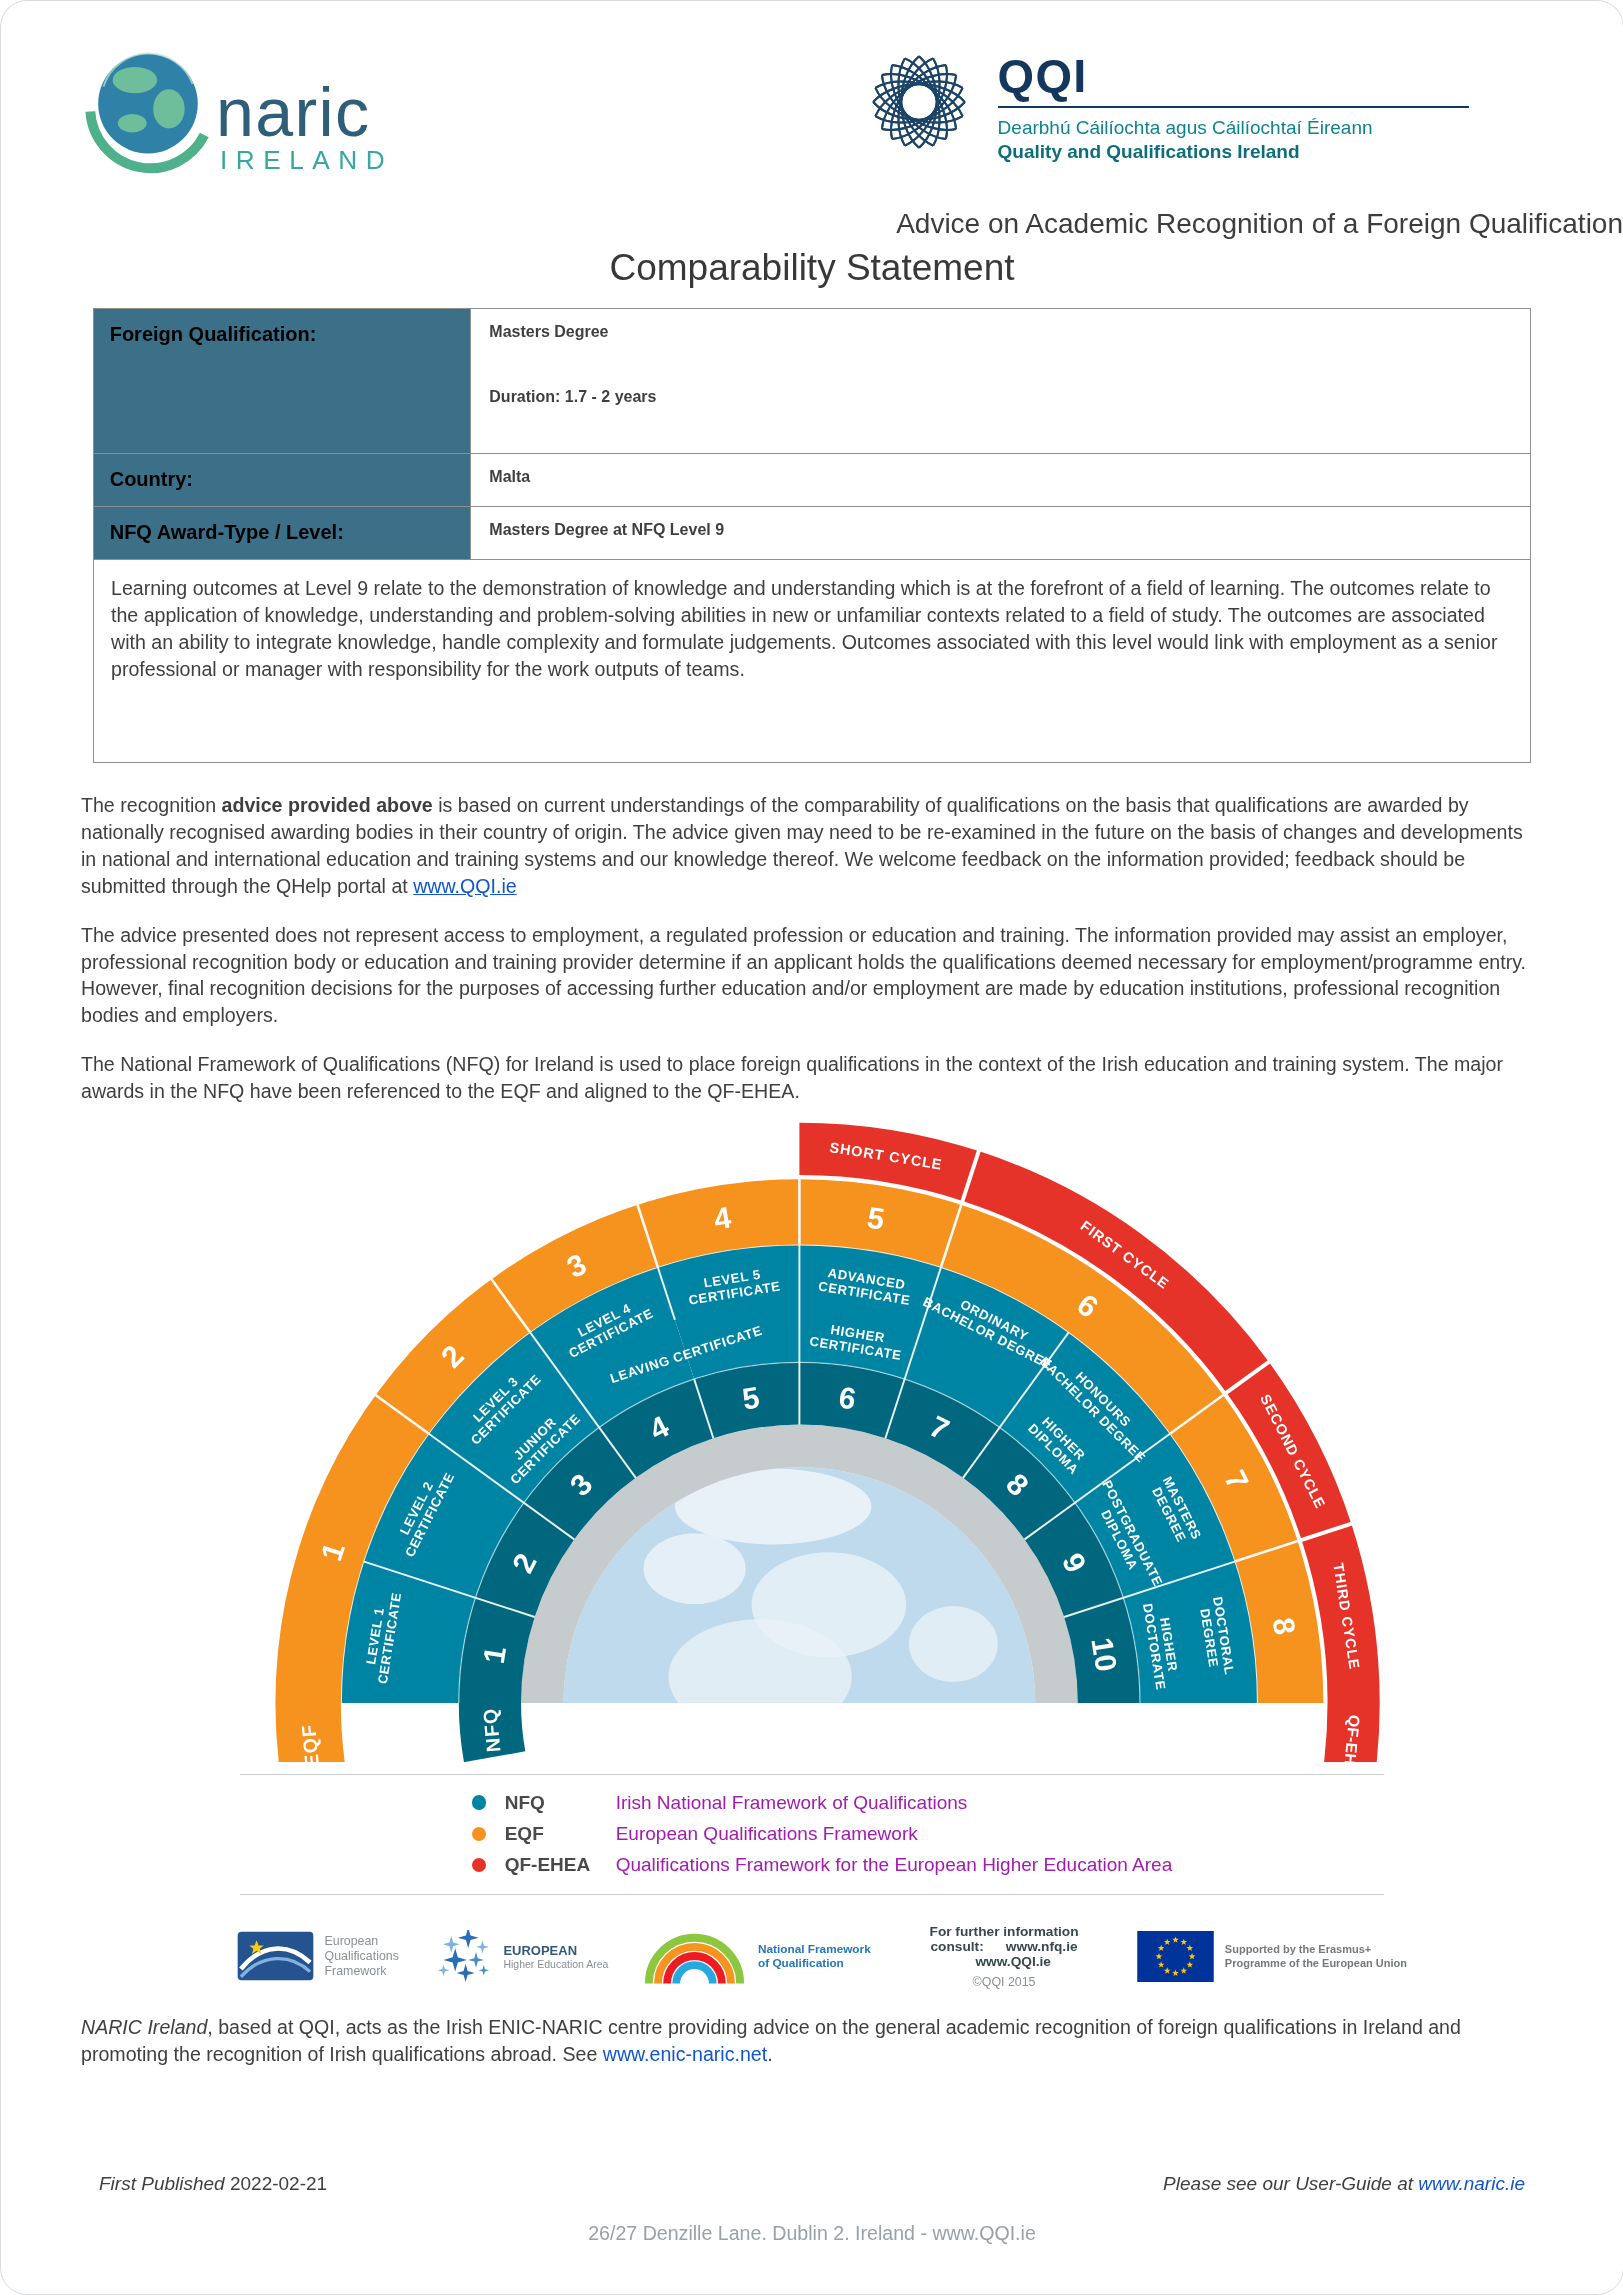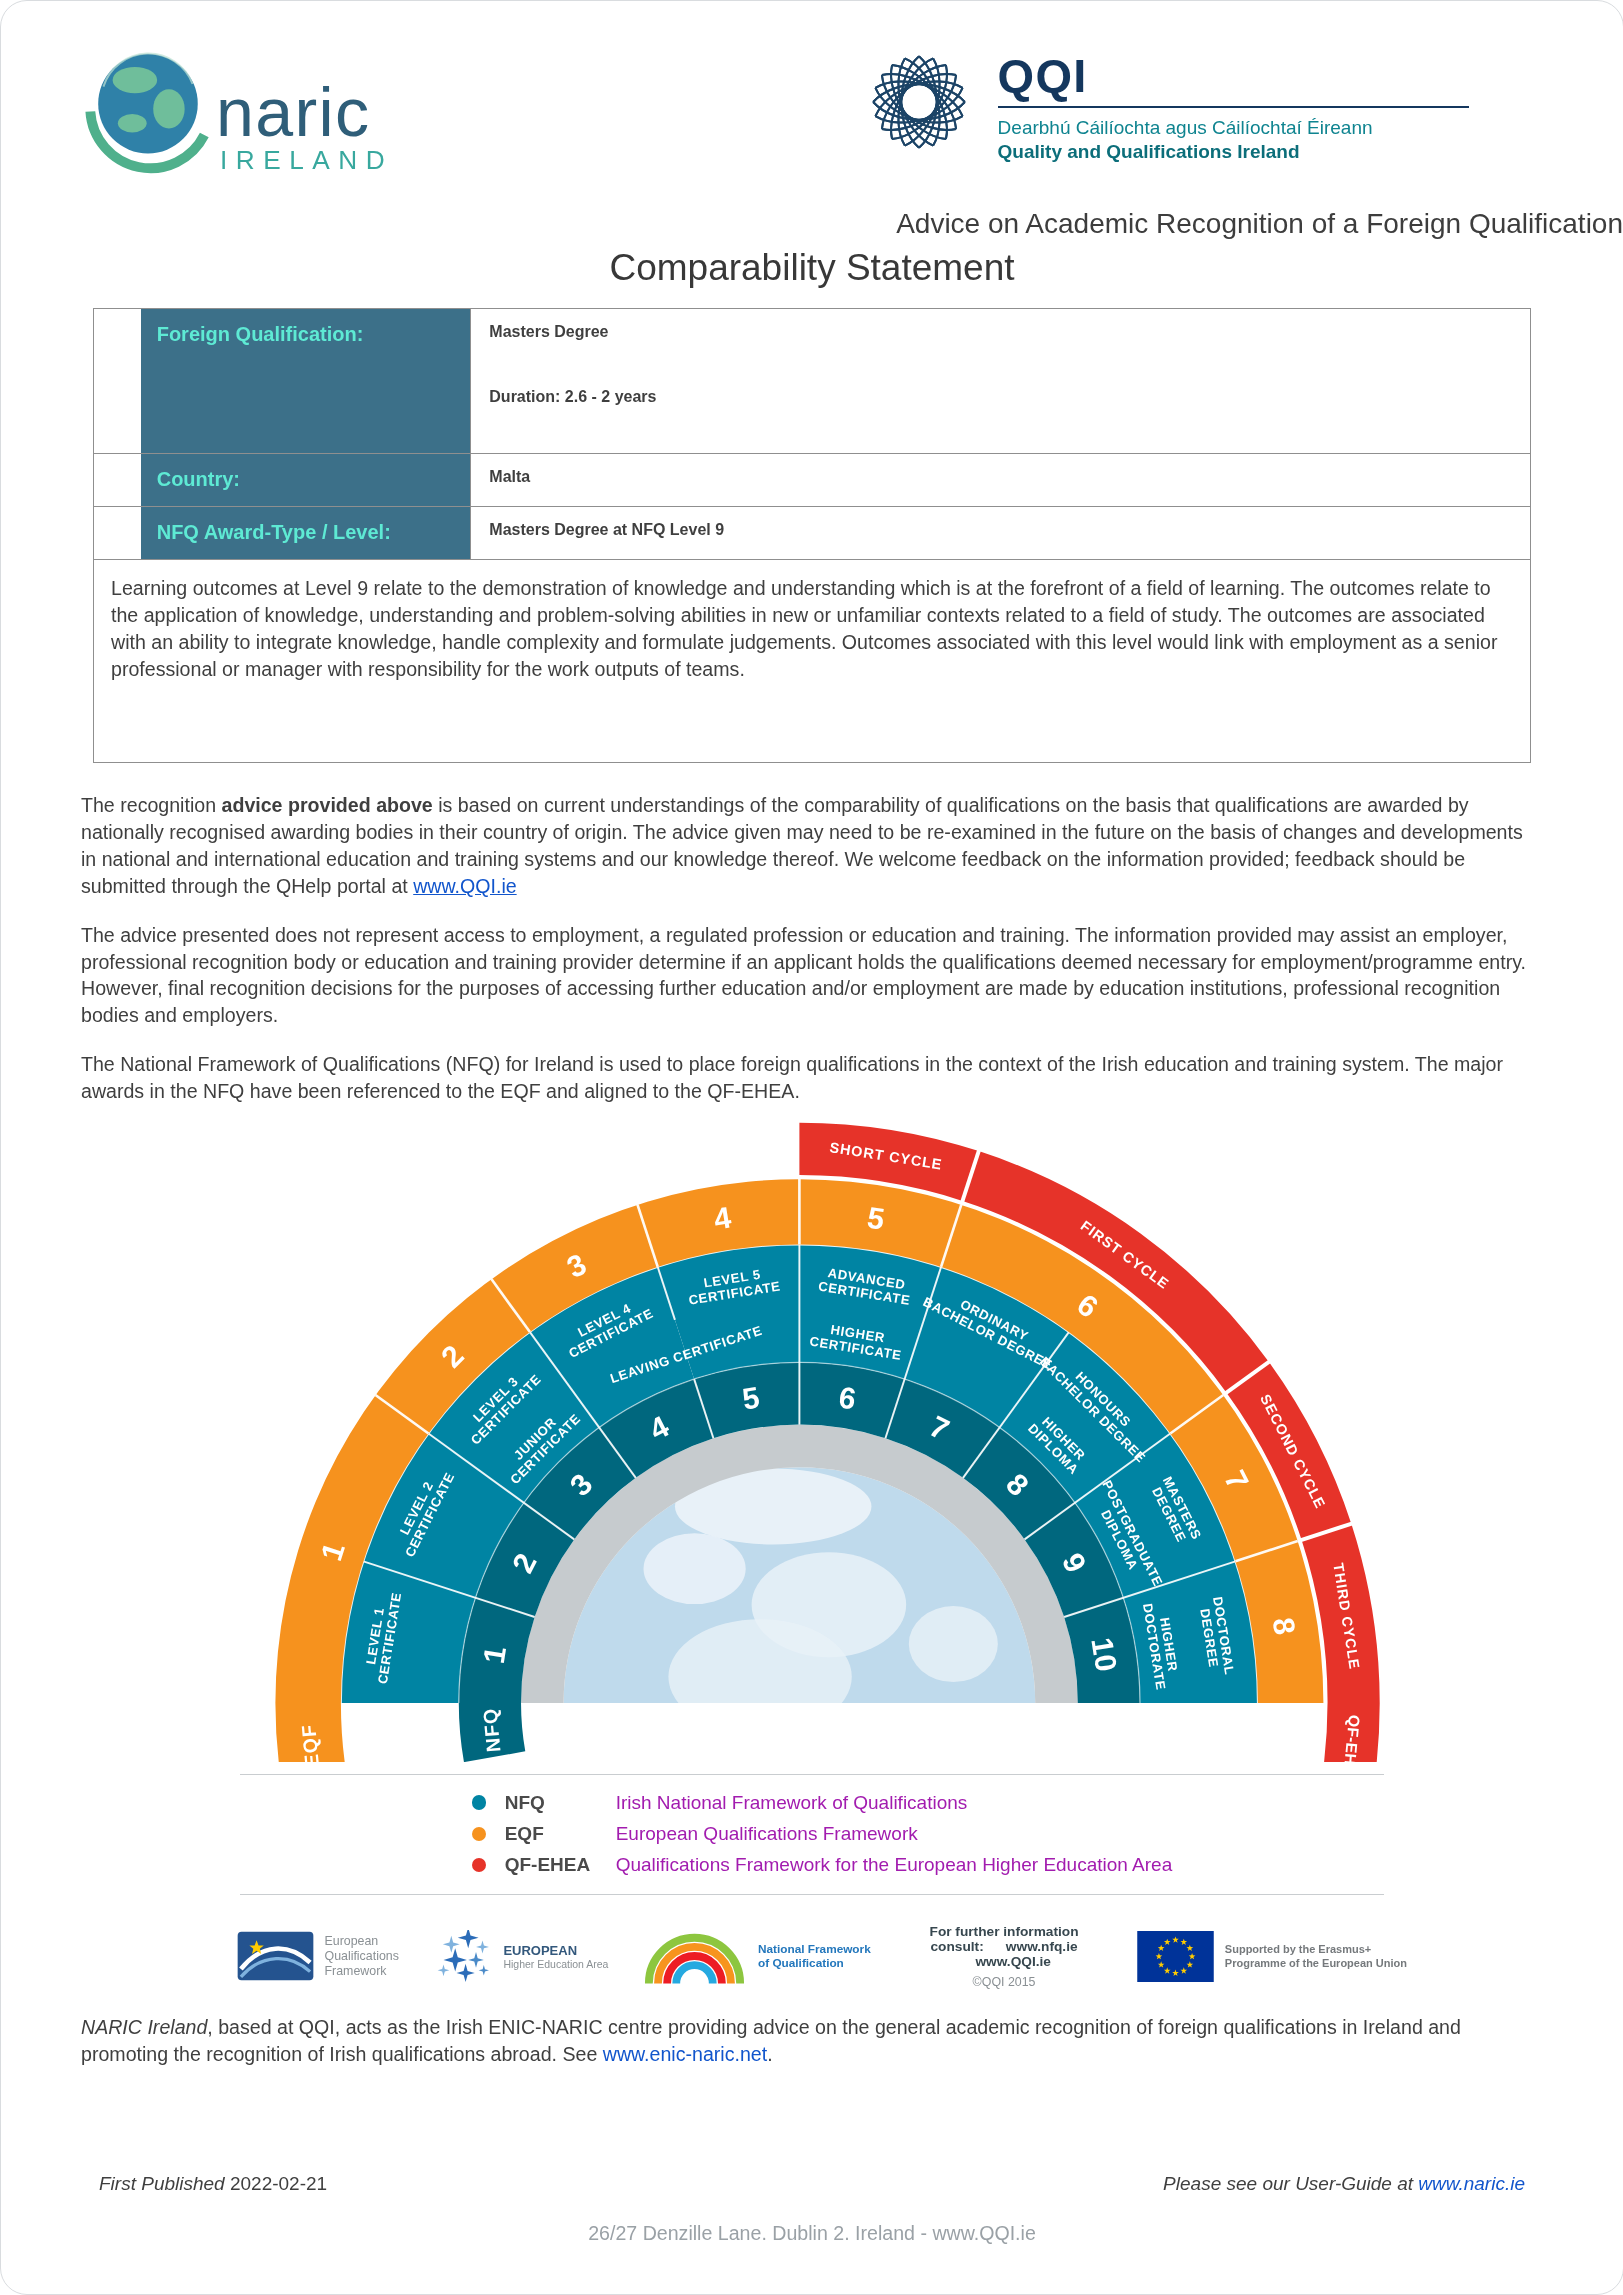--- a/index.html
+++ b/index.html
@@ -17,21 +17,21 @@
   .qqi-acronym { font-size:47px; font-weight:700; color:#14375E; letter-spacing:1.3px; line-height:1; }
   .qqi-rule { height:2px; background:#14375E; width:471px; margin:6.5px 0 9.2px; }
   .qqi-irish { font-size:19px; color:#0F8490; }
   .qqi-english { font-size:19px; color:#0C6E7A; font-weight:700; margin-top:2.6px; }
   
   .title1 { text-align:right; font-size:28px; color:#3d3d3d; margin:17px 0 0; font-weight:400; }
   .title2 { text-align:center; font-size:37px; color:#383838; margin:6.5px 0 19.6px; font-weight:400; }
   
   .info { margin:0 92px; border:1.3px solid #8f8f8f; }
   .irow { display:grid; grid-template-columns:376px 1fr; border-bottom:1.3px solid #8f8f8f; }
-  .ilabel { background:#3C7089; color:#5eead4; font-weight:700; font-size:20px; padding:14.4px 15.7px;margin-left:47px; }
+  .ilabel { background:#3C7089; color:#000000; font-weight:700; font-size:20px; padding:14.4px 15.7px; }
   .ivalue { font-weight:700; font-size:16px; color:#3f3f3f; padding:14.4px 18.3px; border-left:1.3px solid #8f8f8f; }
   .irow-tall { min-height:145px; }
   .dur-line { margin-top:47px; }
   .isummary { padding:15.7px 17px 79px; }
   .isummary h3 { margin:0 0 10.5px; font-size:20px; color:#161616; }
   .isummary p { margin:0; font-size:19.6px; line-height:1.38; }
   
   .bodytext { margin:29px 80px 0; font-size:19.6px; line-height:1.37; }
   .bodytext.follow { margin-top:22px; }
   .b { font-weight:700; }
@@ -135,21 +135,21 @@
   </div>
 
   <div class="title1">Advice on Academic Recognition of a Foreign Qualification</div>
   <div class="title2">Comparability Statement</div>
 
   <div class="info">
     <div class="irow irow-tall">
       <div class="ilabel">Foreign Qualification:</div>
       <div class="ivalue">
         <div>Masters Degree</div>
-        <div class="dur-line">Duration: 2.6 - 2 years</div>
+        <div class="dur-line">Duration: 1.7 - 2 years</div>
       </div>
     </div>
     <div class="irow">
       <div class="ilabel">Country:</div>
       <div class="ivalue">Malta</div>
     </div>
     <div class="irow">
       <div class="ilabel">NFQ Award-Type / Level:</div>
       <div class="ivalue">Masters Degree at NFQ Level 9</div>
     </div>

